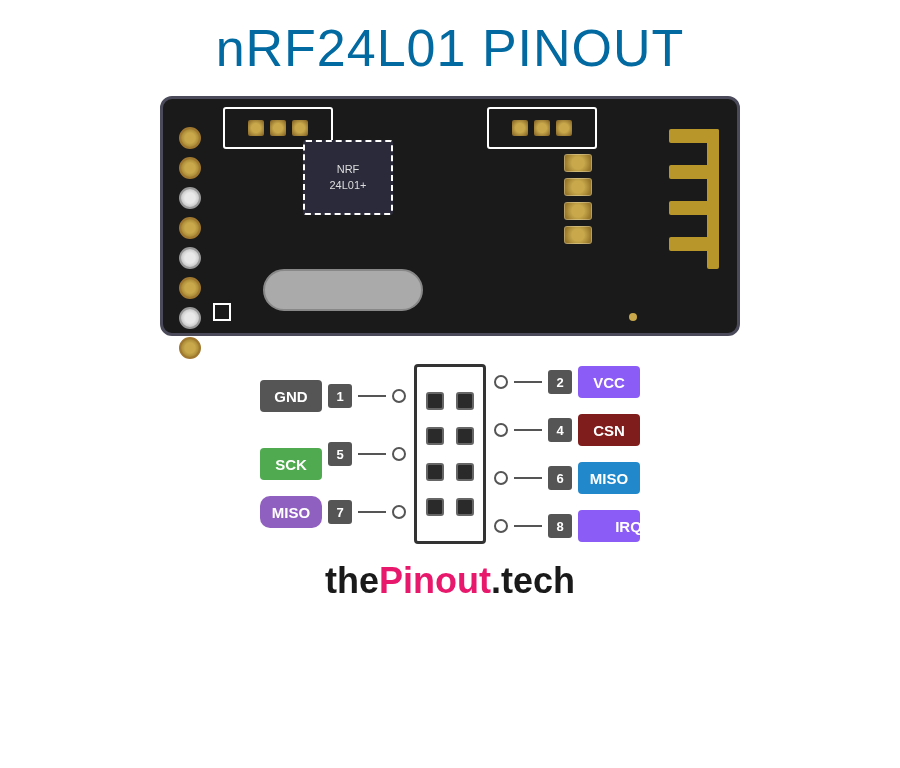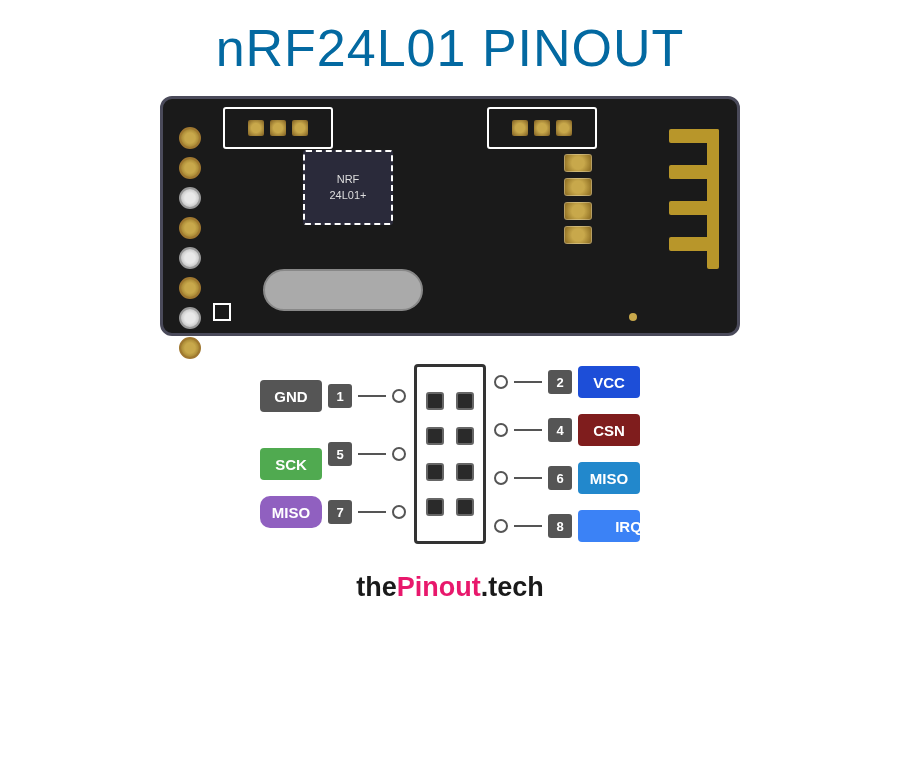--- a/index.html
+++ b/index.html
@@ -95,21 +95,21 @@
       border-radius: 3px;
       display: flex;
       gap: 6px;
       align-items: center;
       justify-content: center;
     }
 
     
     .pcb-ic {
       position: absolute;
-      top: 51px;
+      top: 41px;
       left: 140px;
       width: 90px;
       height: 75px;
       background: #2a2a3a;
       border: 2px dashed #ffffff;
       border-radius: 3px;
       display: flex;
       align-items: center;
       justify-content: center;
       color: #ddd;
@@ -308,29 +308,29 @@
       display: flex;
       align-items: center;
       gap: 6px;
     }
 
     
     .color-gnd { background: #555555; }
     .color-ce  { background: #e8a020; }
     .color-sck { background: #50aa50; margin-top: 20px; }
     .color-miso { background: #9060c0; border-radius: 10px; }
-    .color-vcc { background: #1d4ed8; }
+    .color-vcc { background: #8b5cf6; }
     .color-csn { background: #7f1d1d; }
     .color-mosi { background: #2288cc; }
-    .color-irq { background: #3b82f6; padding-left: 39px; }
+    .color-irq { background: #8b5cf6; padding-left: 39px; }
 
     
     .footer {
-      margin-top: 28px;
-      font-size: 27px;
+      margin-top: 16px;
+      font-size: 36px;
       font-weight: 900;
       color: #1a1a1a;
     }
     .footer .the { color: #1a1a1a; }
     .footer .pinout { color: #e8186c; }
     .footer .dot { color: #1a1a1a; }
     .footer .tech { color: #1a1a1a; }
   </style>
 </head>
 <body>

